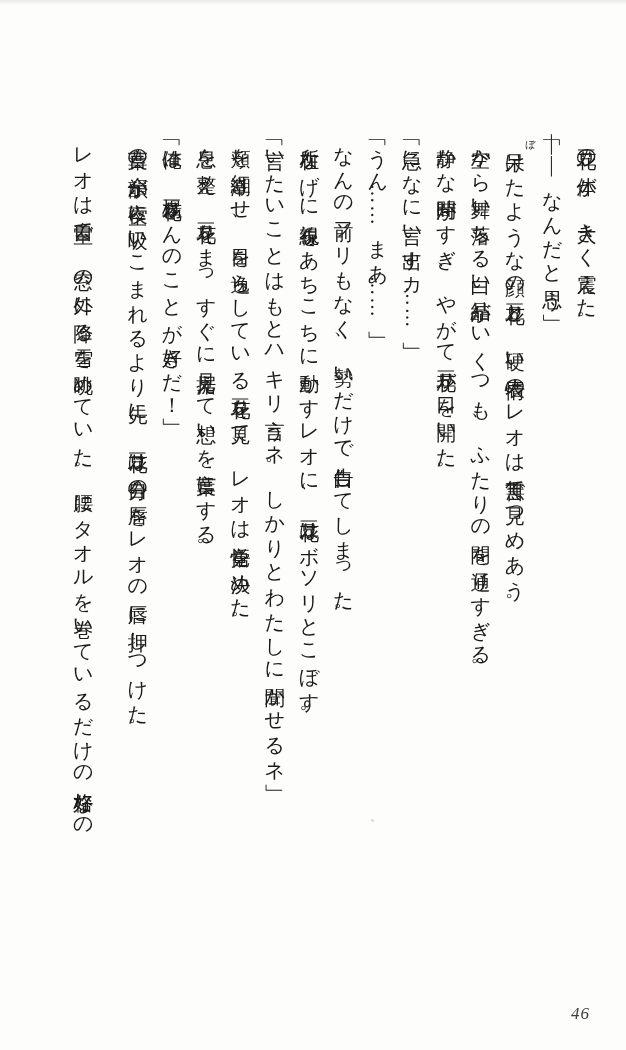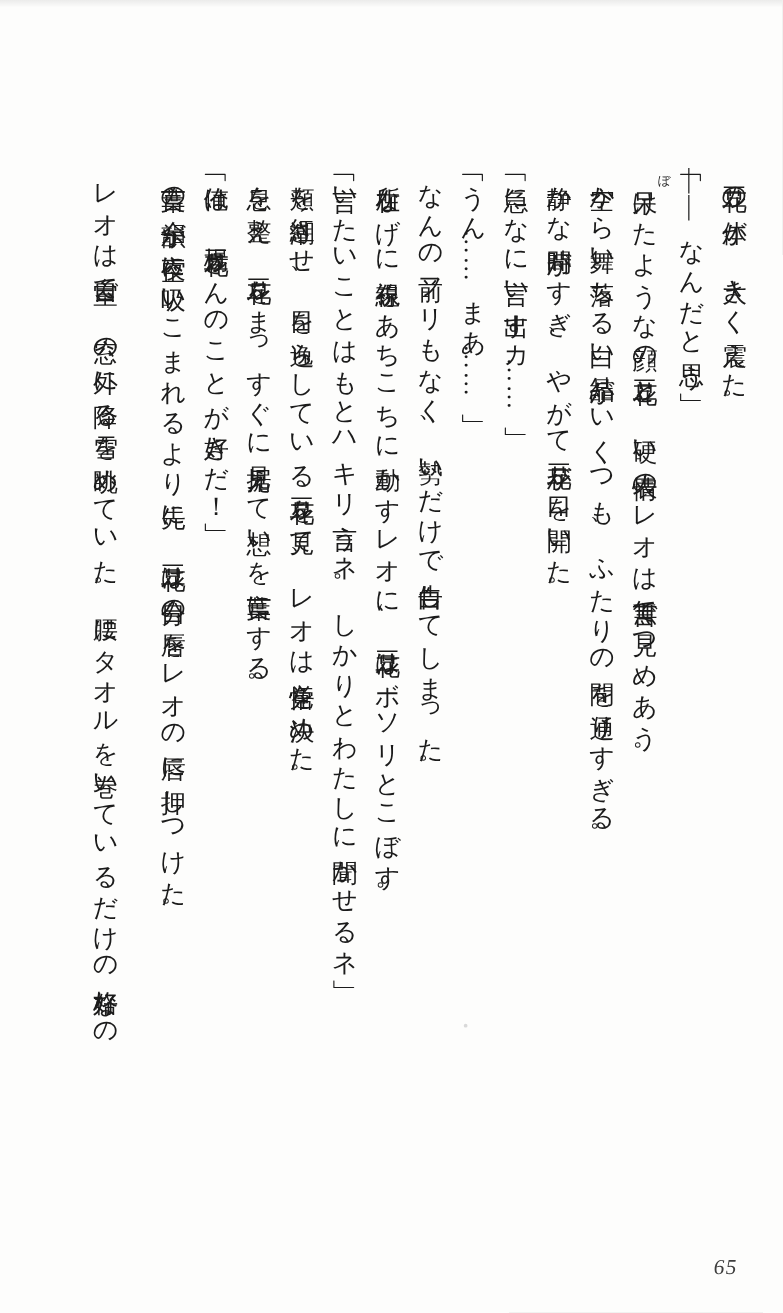--- a/index.html
+++ b/index.html
@@ -70,14 +70,14 @@
       <p class="text-column">なんの前フリもなく、勢いだけで告白してしまった。</p>
       <p class="text-column">所在なげに視線をあちこちに動かすレオに、豆花はボソリとこぼす。</p>
       <p class="text-column">「言いたいことはもとハキリ言うネ。しかりとわたしに聞かせるネ」</p>
       <p class="text-column">頬を紅潮させ、目を逸らしている豆花を見て、レオは覚悟を決めた。</p>
       <p class="text-column">息を整え、豆花をまっすぐに見据えて想いを言葉にする。</p>
       <p class="text-column">「俺は、楊豆花さんのことが好きだ！」</p>
       <p class="text-column">言葉の余韻が夜空に吸いこまれるより先に、豆花は自分の唇をレオの唇に押しつけた。</p>
       <p class="text-column scene-break">レオは自室で、窓の外に降る雪を眺めていた。腰にタオルを巻いているだけの格好なの</p>
     </div>
   <div class="scan-speck"></div>
-  <div class="page-number">65</div>
+  <div class="page-number">46</div>
 </div>
 
 </body></html>

